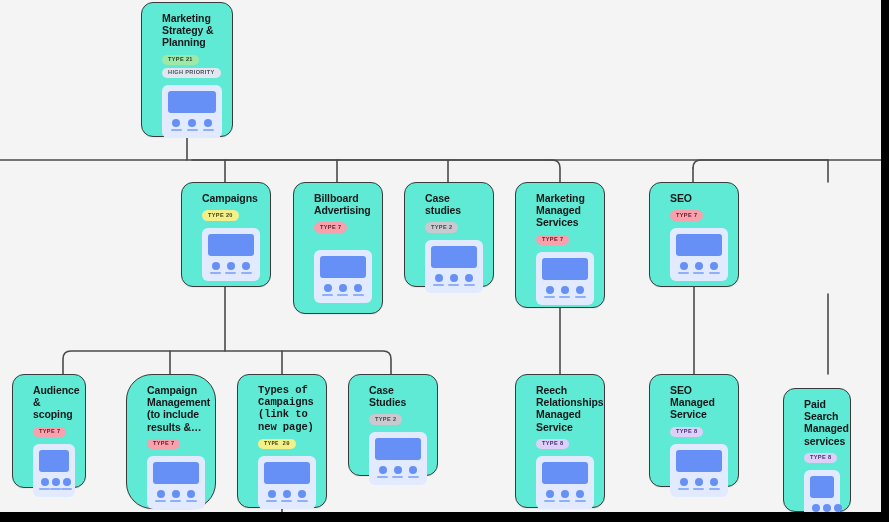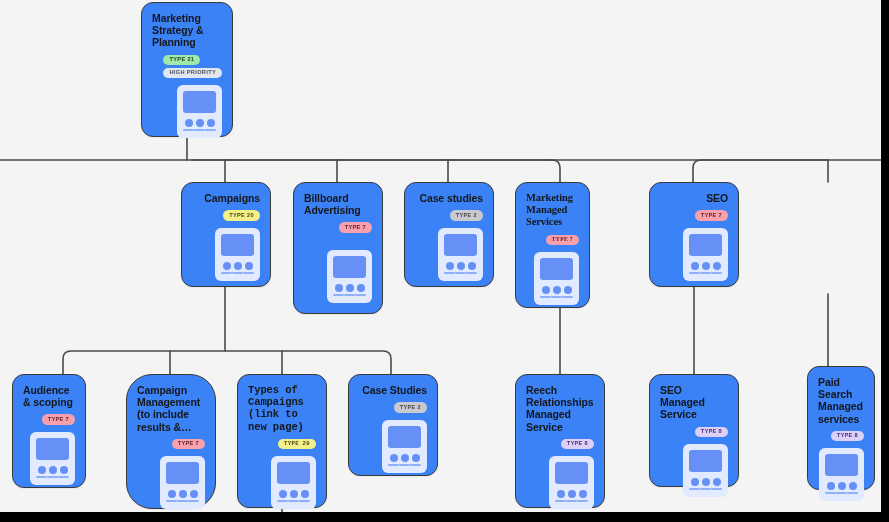--- a/index.html
+++ b/index.html
@@ -18,28 +18,27 @@
   }
   #edges {
     position: absolute; left: 0; top: 0;
     width: 881px; height: 512px;
     pointer-events: none;
   }
 
   
   .node {
     position: absolute;
-    background: #3b82f6;
+    background: #5eead4;
     border: 1.6px solid #3a3a3a;
     border-radius: 12px;
-    padding: 9px 10px 10px 10px;
+    padding: 9px 10px 10px 20px;
     display: flex;
     flex-direction: column;
     box-shadow: 0 1px 1px rgba(0,0,0,0.05);
-    align-items: flex-end;
   }
   .node-title {
     font-size: 10.5px;
     font-weight: bold;
     line-height: 1.16;
     color: #15171a;
     letter-spacing: -0.1px;
     margin-bottom: 6px;
   }
   .badges { display: flex; flex-direction: column; align-items: flex-start; gap: 3px; margin-bottom: 7px; }
@@ -211,21 +210,21 @@
             <div class="thumb-bar"></div>
           </div>
         <div class="thumb-item">
             <div class="thumb-dot"></div>
             <div class="thumb-bar"></div>
           </div>
       </div>
     </div>
   </div>
 
-  <div class="node" style="left:515px; top:182px; width:75px; height:126px;font-family:Liberation Serif, serif;">
+  <div class="node" style="left:515px; top:182px; width:90px; height:126px;">
     <div class="node-title">Marketing Managed Services</div>
     <div class="badges">
       <span class="badge pink">TYPE 7</span>
     </div>
     <div class="thumb">
       <div class="thumb-hero"></div>
       <div class="thumb-row">
         <div class="thumb-item">
             <div class="thumb-dot"></div>
             <div class="thumb-bar"></div>
@@ -404,21 +403,21 @@
             <div class="thumb-bar"></div>
           </div>
         <div class="thumb-item">
             <div class="thumb-dot"></div>
             <div class="thumb-bar"></div>
           </div>
       </div>
     </div>
   </div>
 
-  <div class="node" style="left:783px; top:366px; width:68px; height:124px;margin-left:24px;">
+  <div class="node" style="left:783px; top:388px; width:68px; height:124px;">
     <div class="node-title">Paid Search Managed services</div>
     <div class="badges">
       <span class="badge purple">TYPE 8</span>
     </div>
     <div class="thumb">
       <div class="thumb-hero"></div>
       <div class="thumb-row">
         <div class="thumb-item">
             <div class="thumb-dot"></div>
             <div class="thumb-bar"></div>

